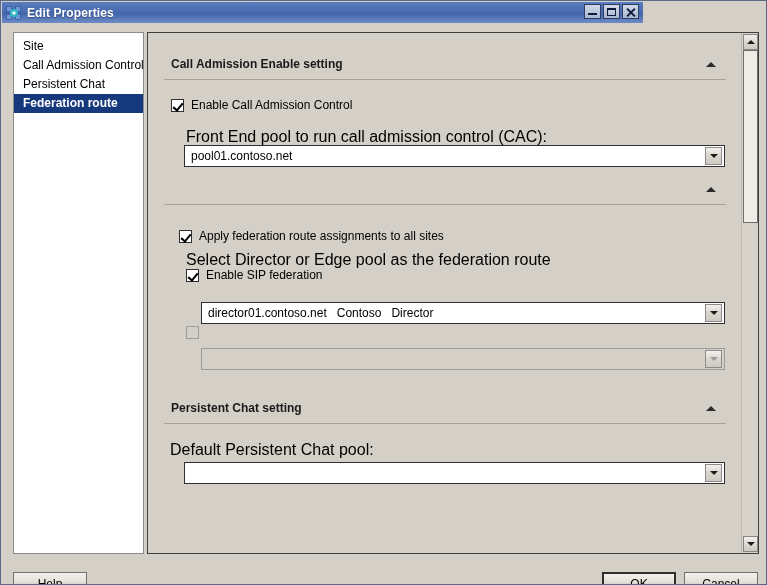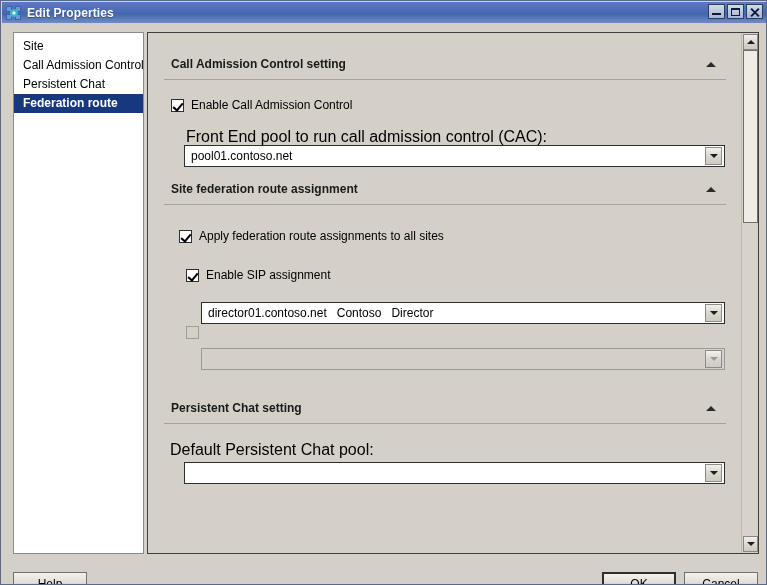--- a/index.html
+++ b/index.html
@@ -21,21 +21,21 @@
     box-sizing: border-box;
     background: #d4d0c8;
     border: 1px solid #5a6a86;
     overflow: hidden;
   }
 
   
   .titlebar {
     position: absolute;
     left: 1px; top: 1px;
-    width: 765px;
+    width: 641px;
     height: 21px;
     background: linear-gradient(to bottom, #5b7cbe 0%, #4a6bb0 45%, #4266ab 55%, #6e8cc6 100%);
     display: flex;
     align-items: center;
     box-sizing: border-box;
   }
   .title-icon {
     width: 16px; height: 16px;
     margin-left: 4px;
     margin-right: 5px;
@@ -399,21 +399,21 @@
       <div class="nav-item selected">
         <span>Federation route</span>
       </div>
     </div>
 
     <div class="content-pane">
       <div class="content-inner">
 
         <div class="section" style="top:22px;">
           <div class="section-head">
-            <span class="section-title">Call Admission Control setting</span>
+            <span class="section-title">Call Admission Enable setting</span>
             <span class="collapse-arrow"></span>
             <span class="section-rule"></span>
           </div>
         </div>
 
         <div class="chkrow" style="left:23px; top:65px;">
           <span class="chkbox">
               <span class="tick"></span>
             </span>
           <span class="chklabel">Enable Call Admission Control</span>
@@ -421,39 +421,39 @@
 
         <div class="plainlabel" style="left:38px; top:95px;">Front End pool to run call admission control (CAC):</div>
 
         <div class="combo" style="left:36px; top:112px; width:541px;">
           <span class="combo-text">pool01.contoso.net</span>
           <span class="combo-btn"></span>
         </div>
 
         <div class="section" style="top:147px;">
           <div class="section-head">
-            <span class="section-title">Site federation route assignment</span>
             <span class="collapse-arrow"></span>
             <span class="section-rule"></span>
           </div>
         </div>
 
         <div class="chkrow" style="left:23px; top:196px;margin-left:8px;">
           <span class="chkbox">
               <span class="tick"></span>
             </span>
           <span class="chklabel">Apply federation route assignments to all sites</span>
         </div>
 
+        <div class="plainlabel" style="left:38px; top:218px;">Select Director or Edge pool as the federation route</div>
 
         <div class="chkrow" style="left:38px; top:235px;">
           <span class="chkbox">
               <span class="tick"></span>
             </span>
-          <span class="chklabel">Enable SIP assignment</span>
+          <span class="chklabel">Enable SIP federation</span>
         </div>
 
         <div class="combo" style="left:53px; top:257px; width:524px;margin-top:12px;">
           <span class="combo-text">director01.contoso.net   Contoso   Director</span>
           <span class="combo-btn"></span>
         </div>
 
         <div class="chkrow" style="left:38px; top:293px;">
           <span class="chkbox disabled"></span>
         </div>

